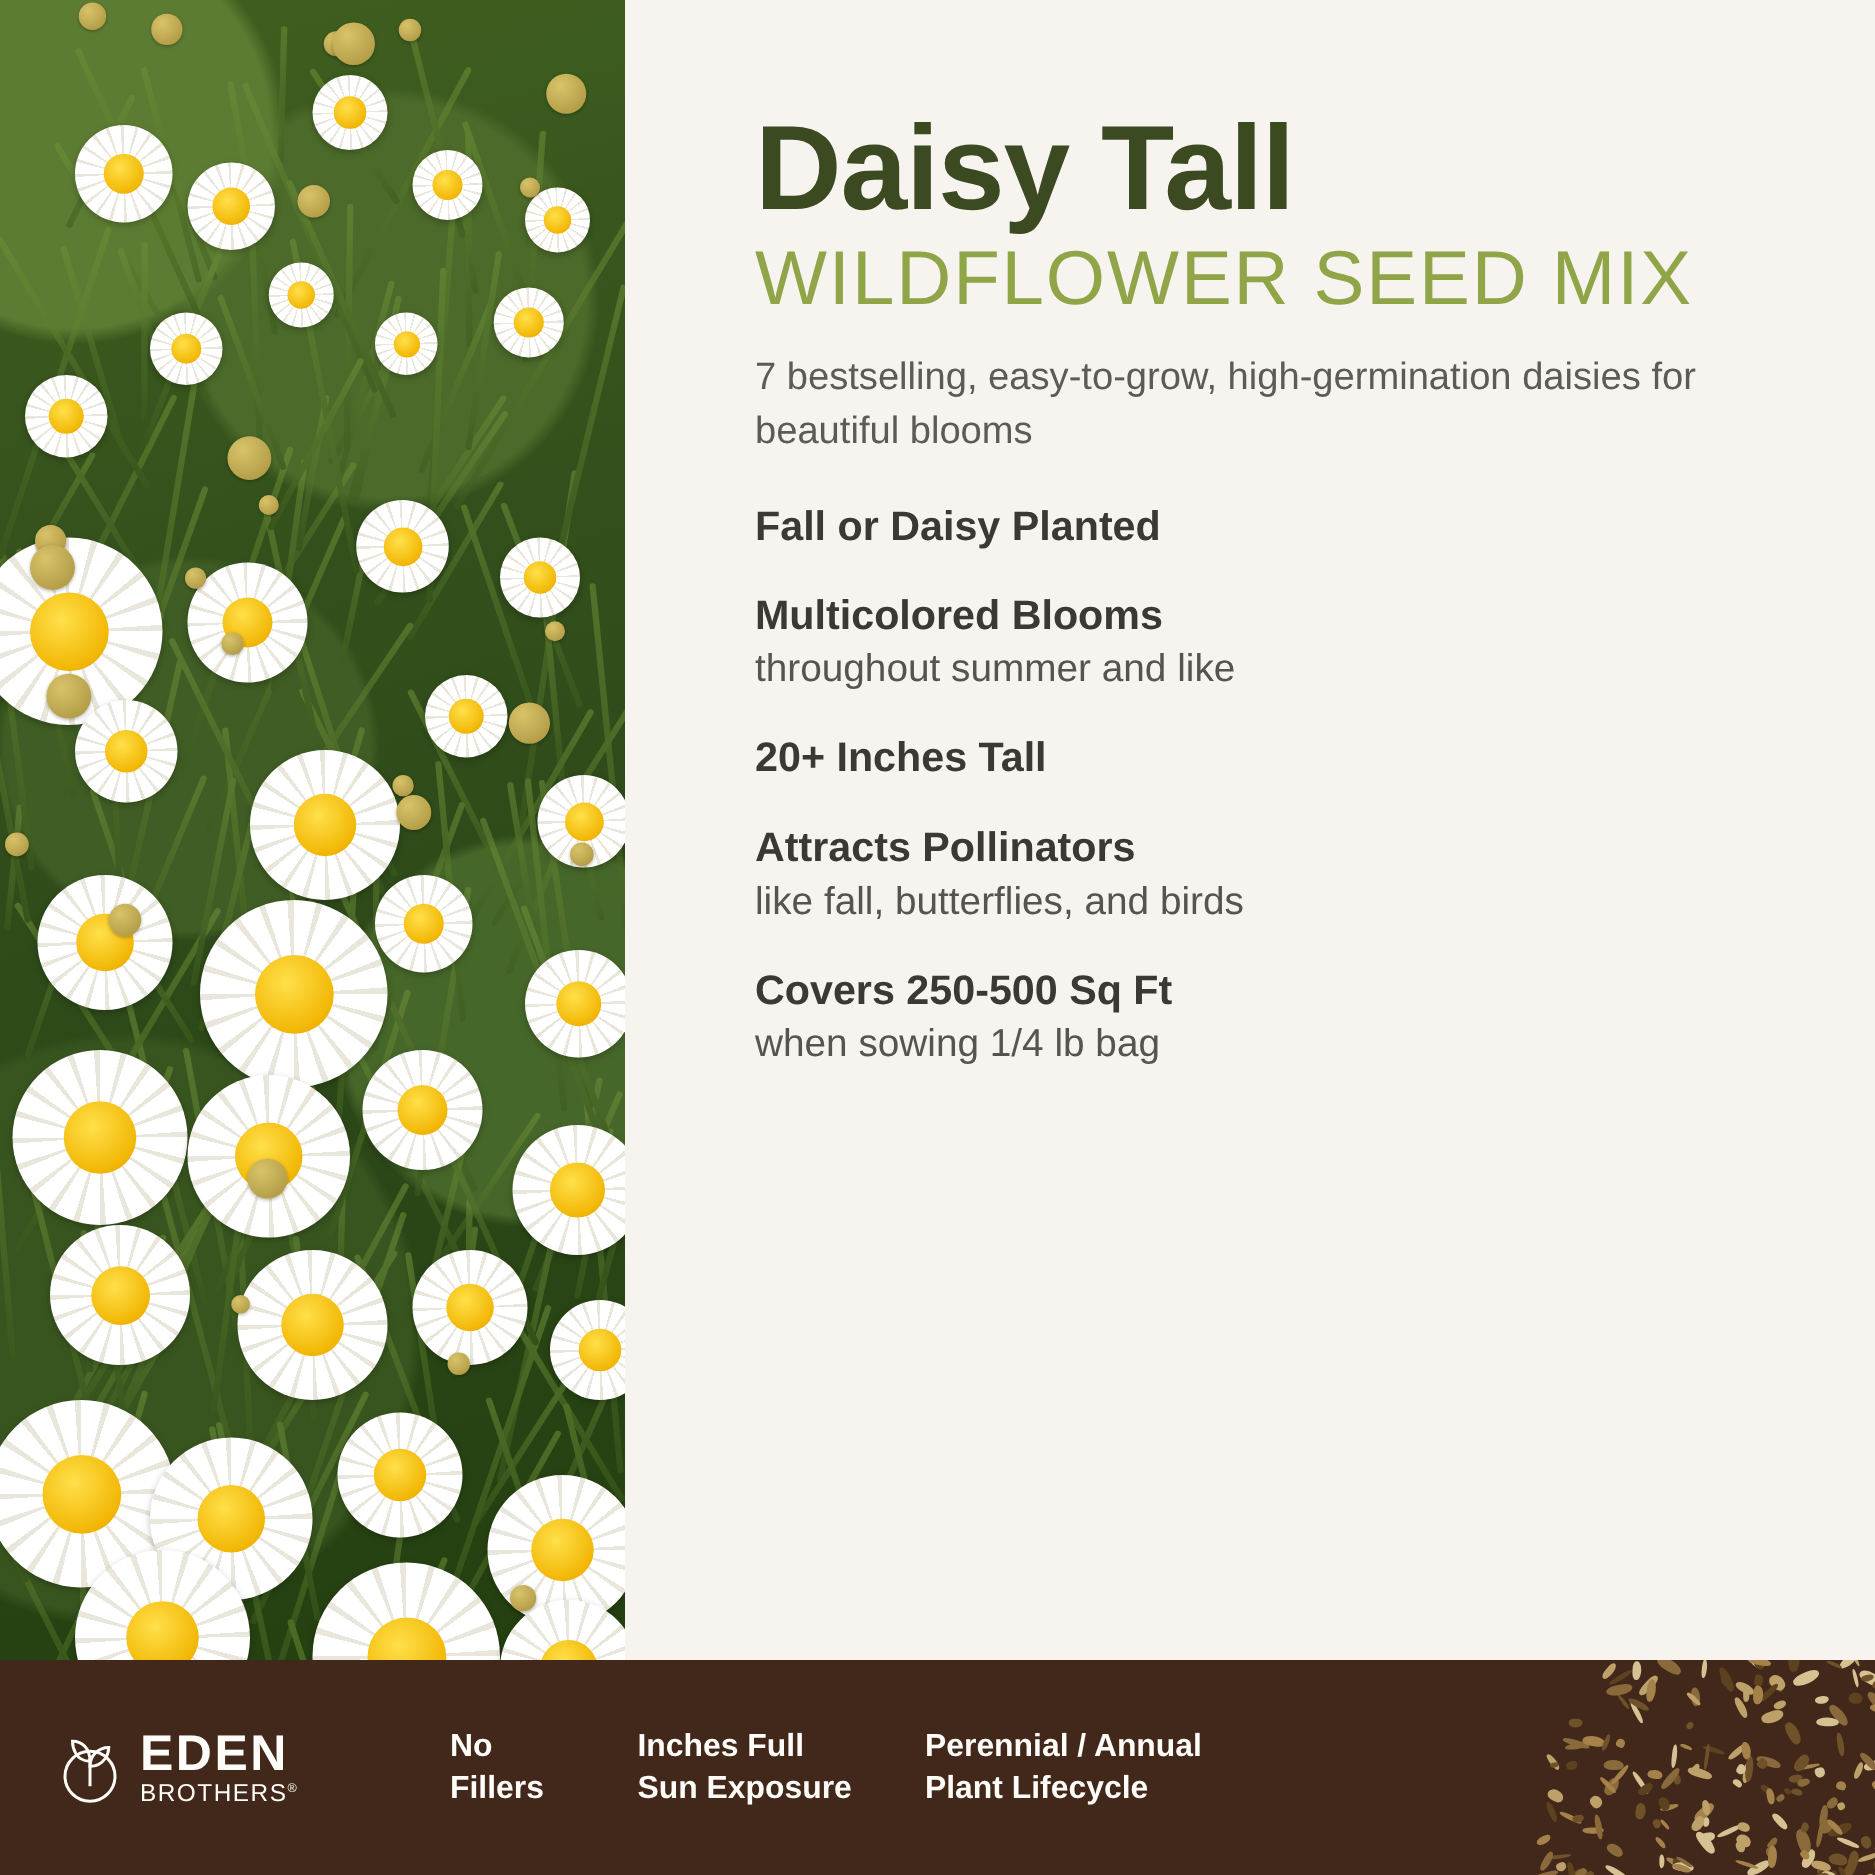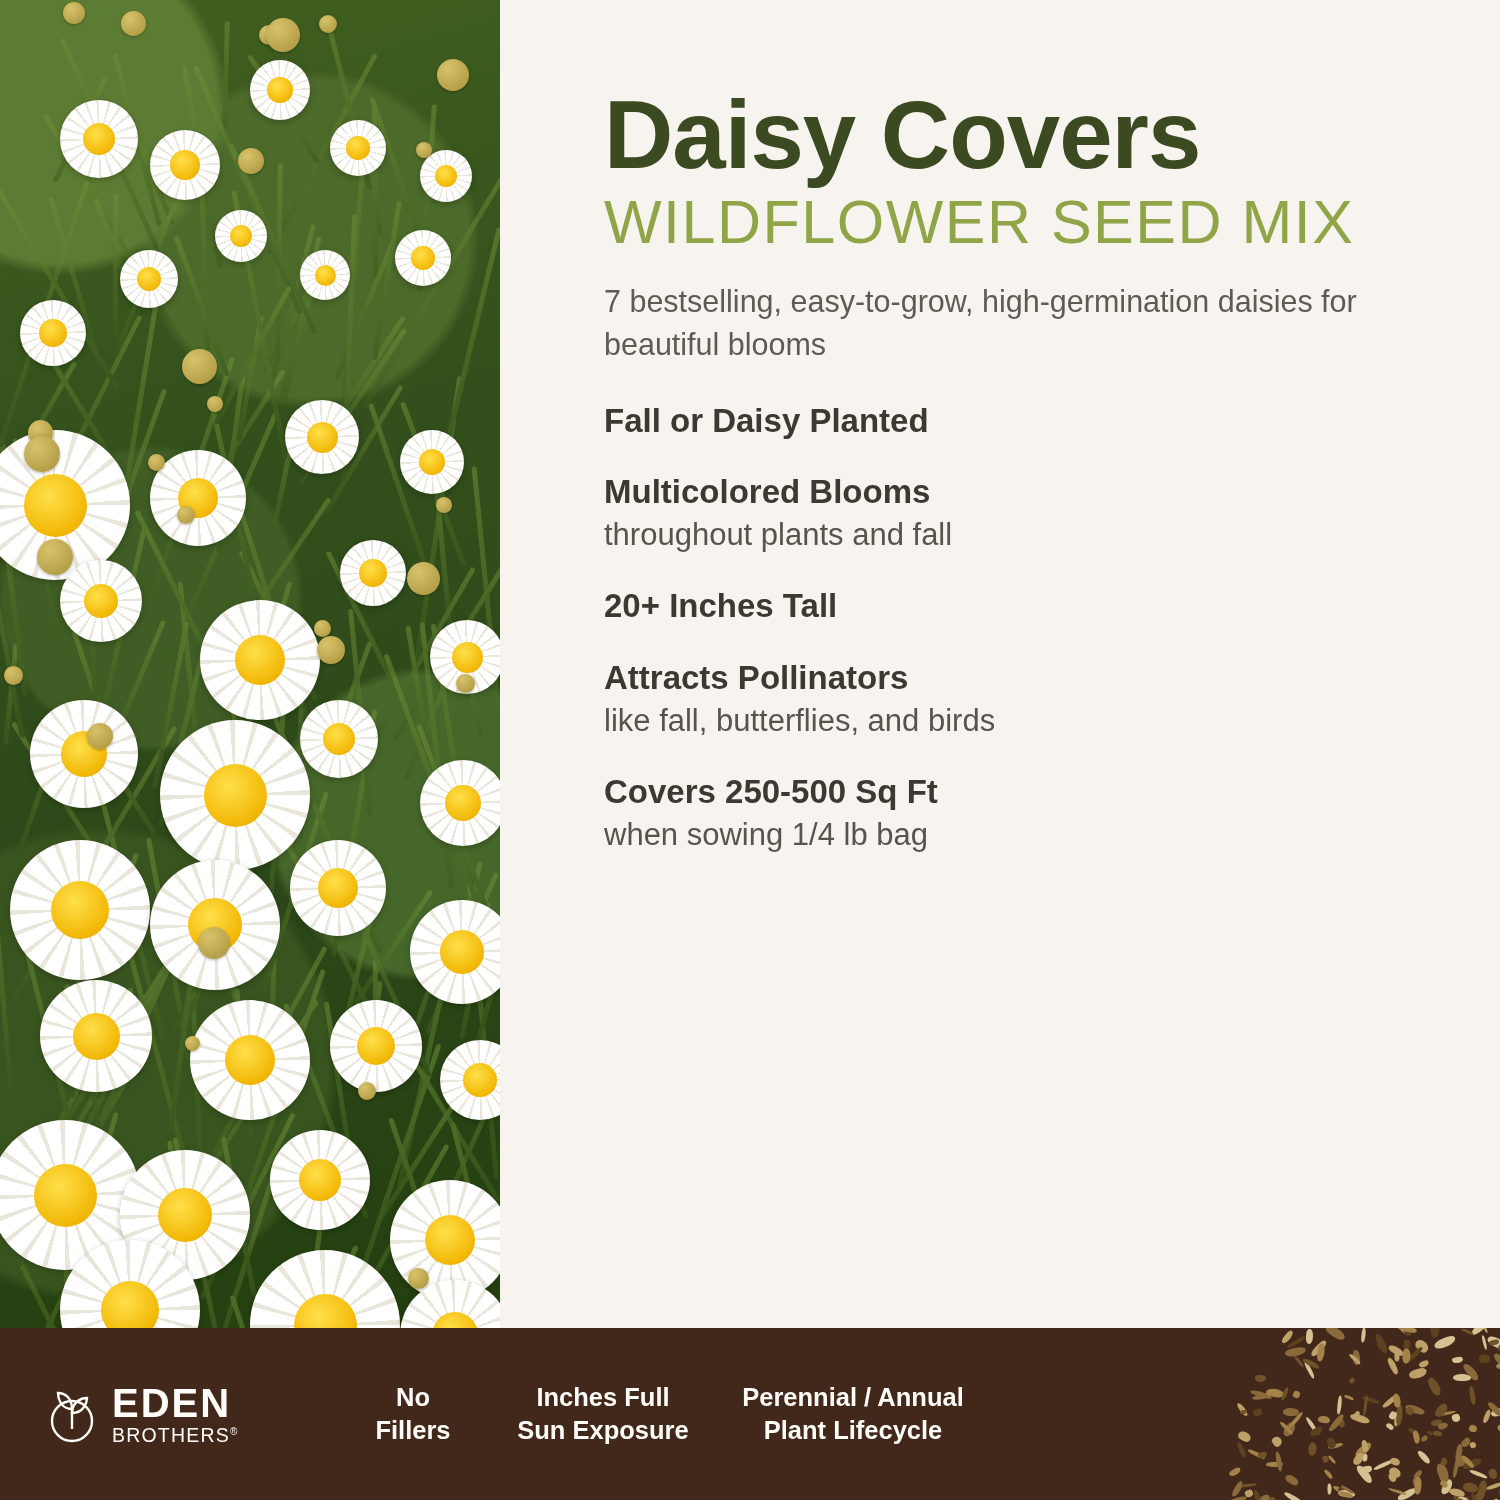--- a/index.html
+++ b/index.html
@@ -147,21 +147,20 @@
     align-items: center;
     gap: 0;
     margin-left: 14px;
   }
   .badge {
     color: #fdfcf8;
     font-size: 25.5px;
     font-weight: bold;
     line-height: 1.28;
     padding-right: 44px;
-    text-align: center;
   }
   .badge.w1 { width: 150px; }
   .badge.w2 { width: 260px; }
   .badge.w3 { width: 230px; }
   .badge.w4 { width: 270px; }
 
   
   .seeds {
     position: absolute;
     right: 0; bottom: 0;
@@ -527,31 +526,31 @@
         <div class="bud" style="left:185px;top:1036px;width:15px;height:15px"></div>
         <div class="bud" style="left:177px;top:506px;width:18px;height:18px"></div>
         <div class="bud" style="left:87px;top:723px;width:26px;height:26px"></div>
         <div class="bud" style="left:24px;top:436px;width:36px;height:36px"></div>
         <div class="bud" style="left:456px;top:674px;width:19px;height:19px"></div>
         <div class="bud" style="left:4px;top:666px;width:19px;height:19px"></div>
       </div>
   </div>
 
   <div class="content">
-    <div class="title">Daisy Covers</div>
+    <div class="title">Daisy Tall</div>
     <div class="subtitle">WILDFLOWER SEED MIX</div>
     <div class="tagline">7 bestselling, easy-to-grow, high-germination daisies for beautiful blooms</div>
 
     <div class="features">
       <div class="feature">
         <div class="feature-head">Fall or Daisy Planted</div>
       </div>
       <div class="feature">
         <div class="feature-head">Multicolored Blooms</div>
-        <div class="feature-sub">throughout plants and fall</div>
+        <div class="feature-sub">throughout summer and like</div>
       </div>
       <div class="feature">
         <div class="feature-head">20+ Inches Tall</div>
       </div>
       <div class="feature">
         <div class="feature-head">Attracts Pollinators</div>
         <div class="feature-sub">like fall, butterflies, and birds</div>
       </div>
       <div class="feature">
         <div class="feature-head">Covers 250-500 Sq Ft</div>

